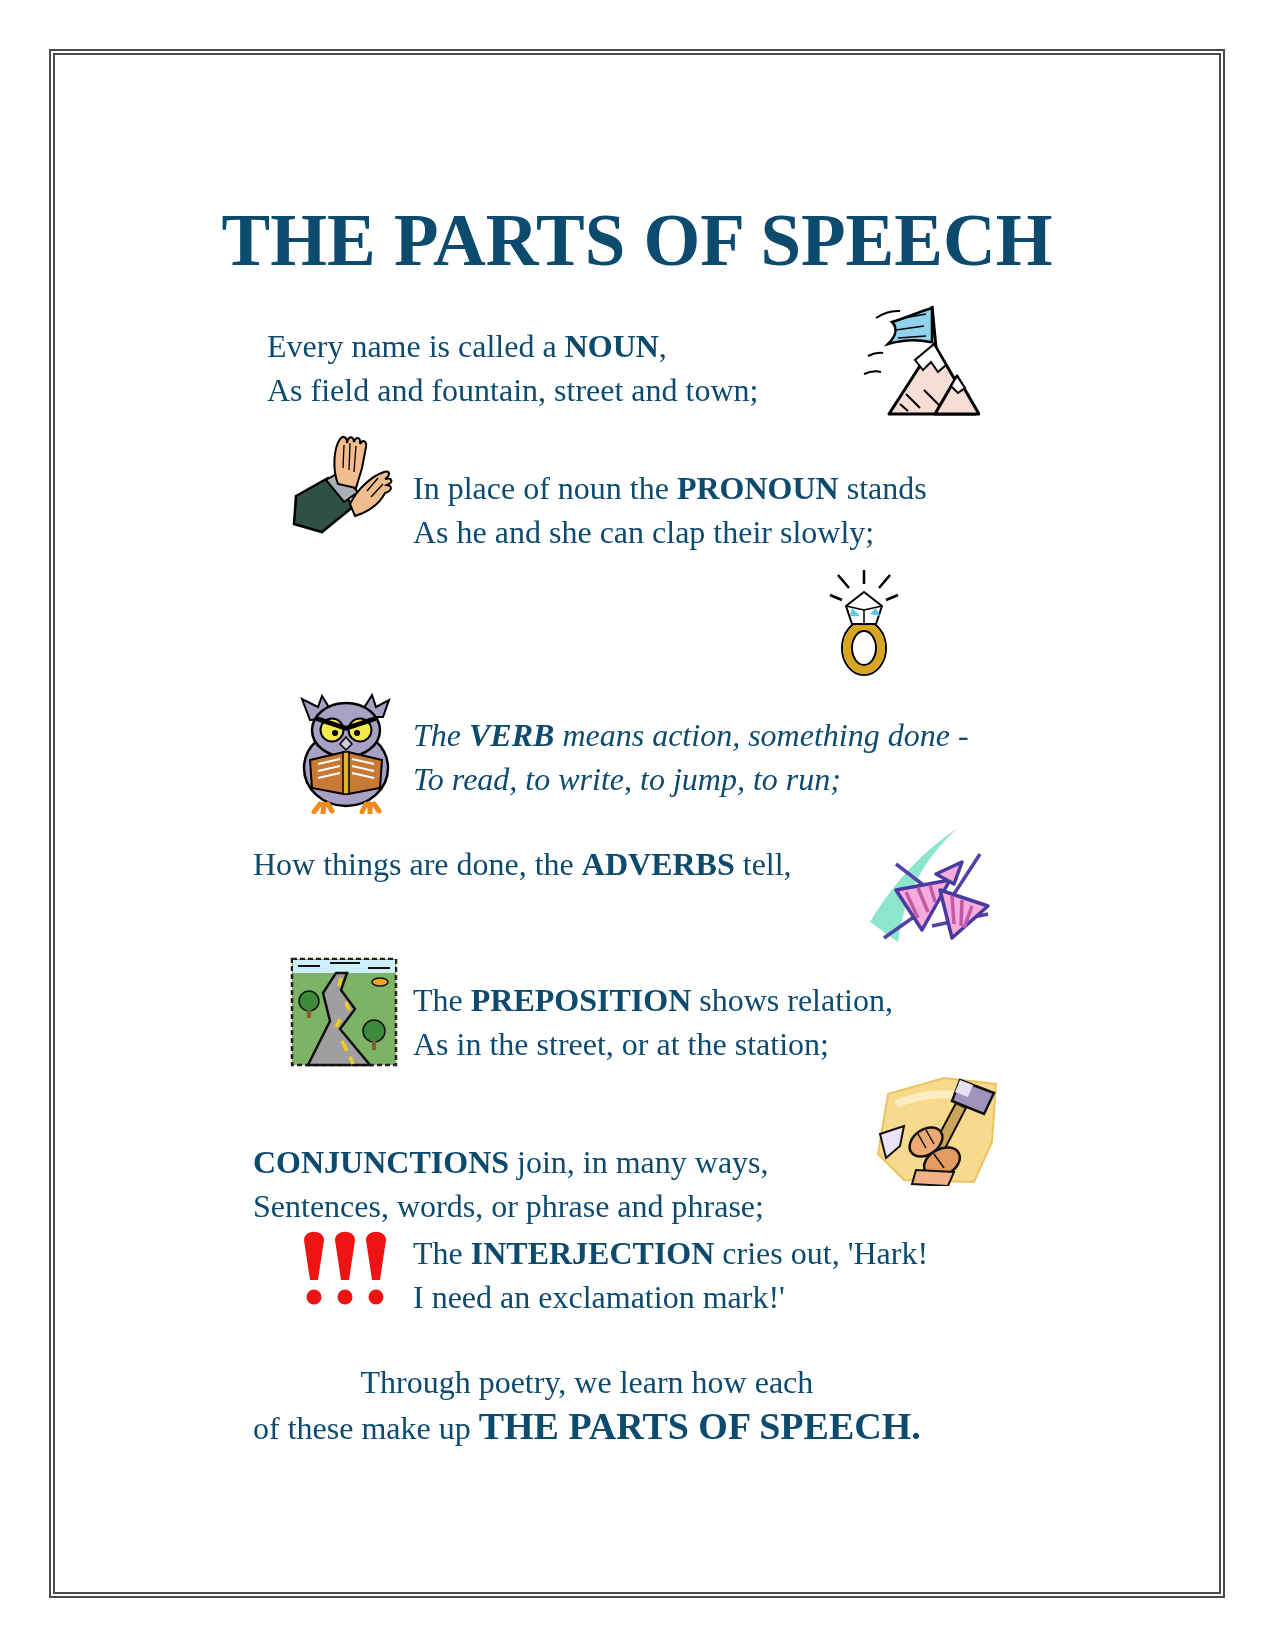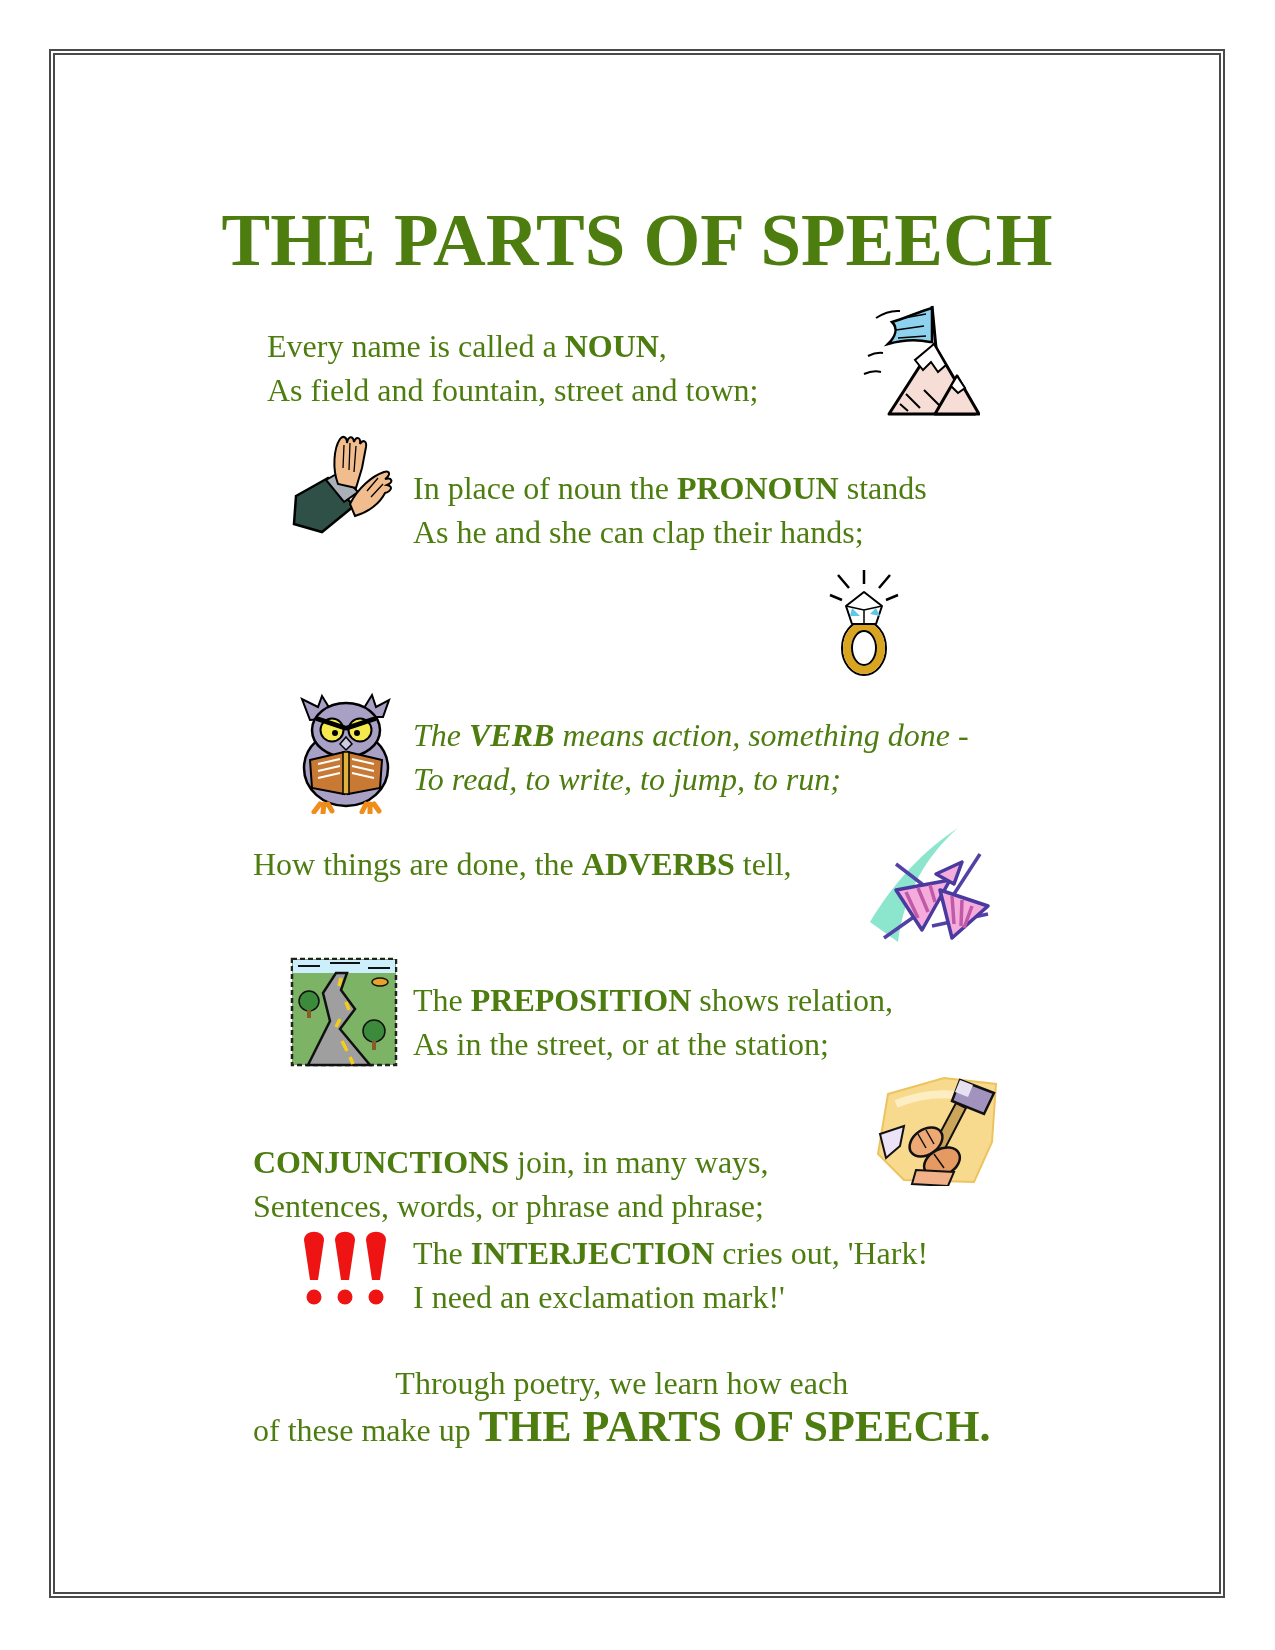--- a/index.html
+++ b/index.html
@@ -2,21 +2,21 @@
 <html><head>
 <meta charset="utf-8">
 <style>
   html, body { margin: 0; padding: 0; background: #ffffff; }
   .page {
     position: relative;
     width: 1275px;
     height: 1650px;
     background: #ffffff;
     font-family: "Liberation Serif", "DejaVu Serif", serif;
-    color: #4d7c0f;
+    color: #0c4a6e;
     overflow: hidden;
   }
   .frame {
     position: absolute;
     left: 49px; top: 49px;
     width: 1176px; height: 1549px;
     border: 6px double #4a4a4a;
     box-sizing: border-box;
   }
   .doc-title {
@@ -33,21 +33,21 @@
   .stanza {
     position: absolute;
     font-size: 32px;
     line-height: 44px;
     white-space: nowrap;
   }
   .stanza p { margin: 0; }
   .stanza b { font-weight: bold; }
   .closing { position: absolute; font-size: 32px; line-height: 44px; white-space: nowrap; }
   .closing p { margin: 0; text-align: center; }
-  .closing b { font-size: 44px; font-weight: bold; margin-top: 26px; }
+  .closing b { font-size: 38px; font-weight: bold; margin-top: 26px; }
   .art { position: absolute; line-height: 0; }
   .art svg { display: block; }
 </style>
 </head>
 <body>
 
 <div class="page">
 
   <div class="frame"></div>
 
@@ -78,21 +78,21 @@
       <polygon points="4,62 36,44 62,72 30,98 2,90" fill="#2e5047" stroke="#000" stroke-width="2.5"></polygon>
       <polygon points="34,46 48,38 66,58 52,68" fill="#aab0b8" stroke="#000" stroke-width="2"></polygon>
       <path d="M46 50 C40 34 42 14 48 5 C51 1 55 3 55 9 C56 2 61 1 62 8 C64 2 69 3 68 10 C71 5 75 7 74 13 L70 34 L64 54 Z" fill="#f2bd8e" stroke="#000" stroke-width="2"></path>
       <path d="M52 11 L51 34 M58 9 L57 36 M64 12 L62 38" stroke="#000" stroke-width="1.3" fill="none"></path>
       <path d="M58 70 C66 54 80 42 92 38 C98 36 99 41 93 45 C100 43 102 48 95 51 C101 52 100 57 93 59 C88 69 77 78 63 82 Z" fill="#f2bd8e" stroke="#000" stroke-width="2"></path>
       <path d="M86 44 L75 57 M91 50 L79 63" stroke="#000" stroke-width="1.3" fill="none"></path>
     </svg>
   </div>
   <section class="stanza" style="left:413px; top:466px;">
     <p><span>In place of noun the </span><b>PRONOUN</b><span> stands</span></p>
-    <p><span>As he and she can clap their hands;</span><b></b><span></span></p>
+    <p><span>As he and she can clap their slowly;</span><b></b><span></span></p>
   </section>
 
   <div class="art" style="left:828px; top:566px;">
     <svg width="72" height="112" viewBox="0 0 72 112">
       <path d="M36 18 L36 4 M21 22 L10 9 M51 22 L62 9 M14 34 L2 29 M58 34 L70 29" stroke="#000" stroke-width="2.5"></path>
       <ellipse cx="36" cy="82" rx="22" ry="27" fill="none" stroke="#000" stroke-width="2"></ellipse>
       <ellipse cx="36" cy="82" rx="17" ry="22" fill="none" stroke="#d9a41f" stroke-width="8"></ellipse>
       <ellipse cx="36" cy="82" rx="12" ry="17" fill="none" stroke="#000" stroke-width="2"></ellipse>
       <polygon points="36,26 54,40 48,58 24,58 18,40" fill="#ffffff" stroke="#000" stroke-width="2" stroke-linejoin="round"></polygon>
       <polygon points="24,42 32,50 22,50" fill="#5fc8e8"></polygon>

